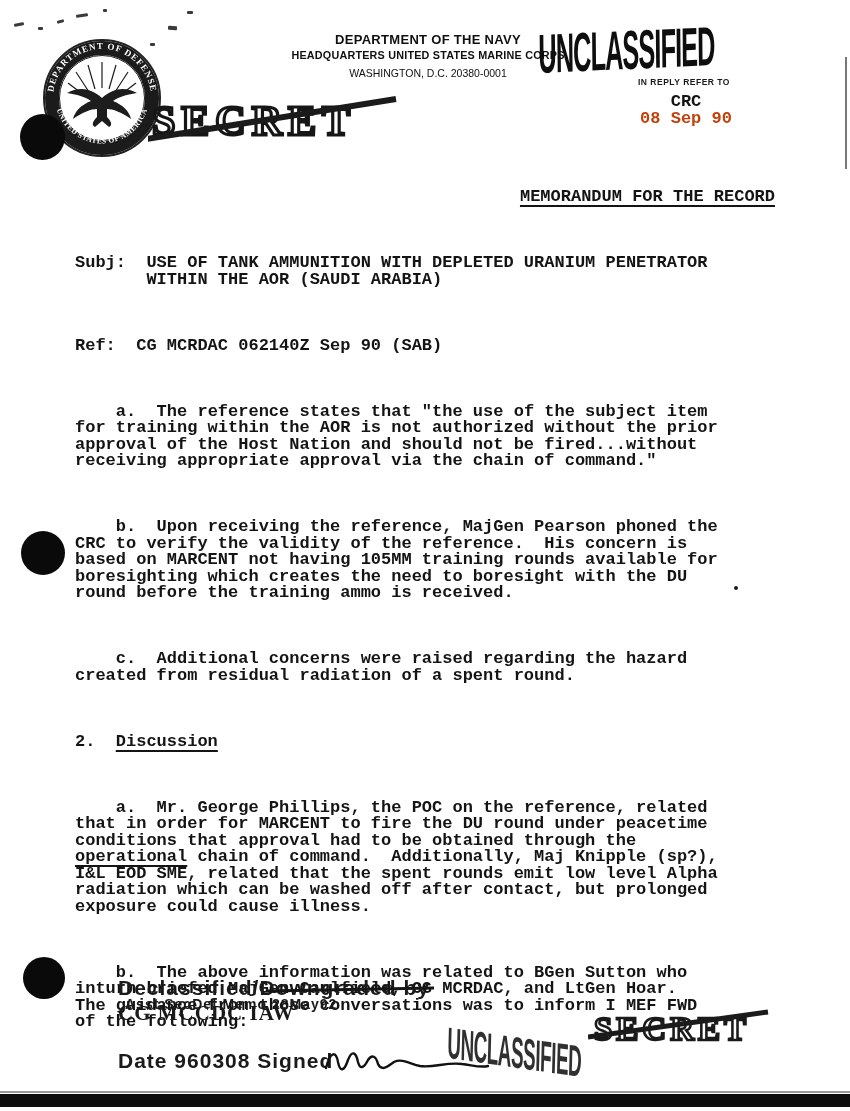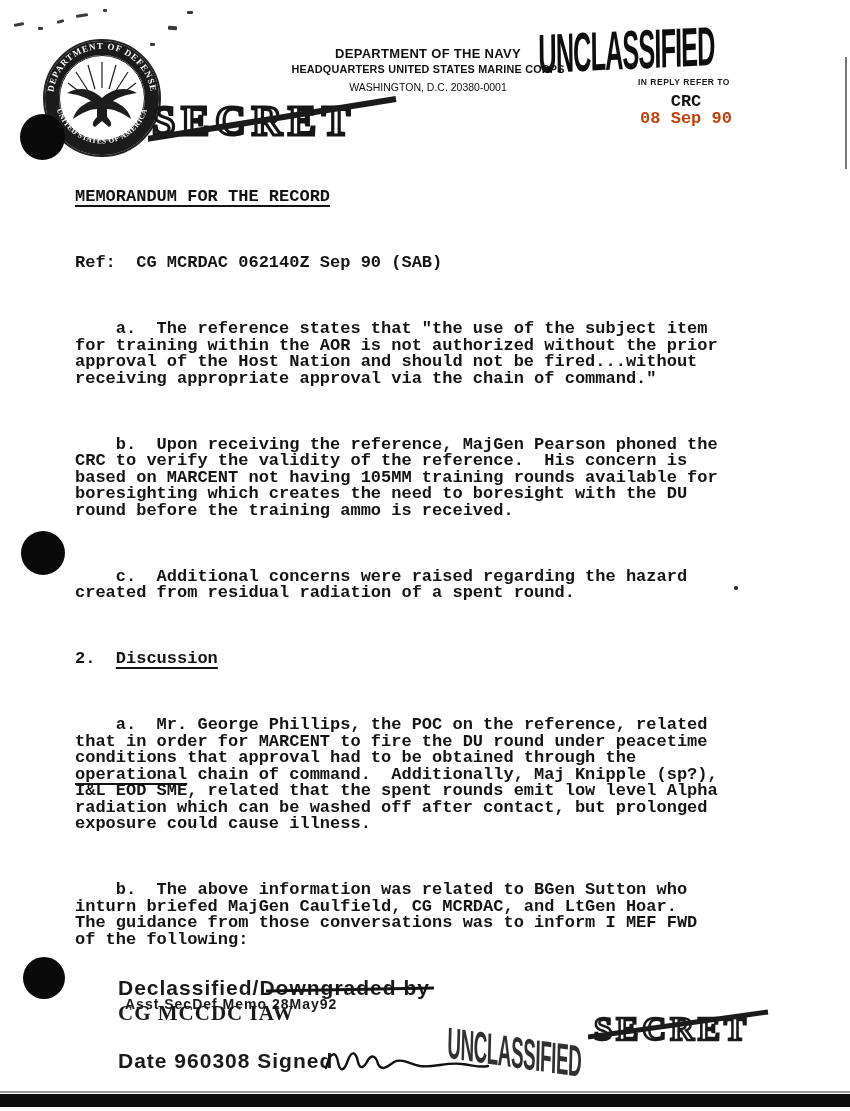--- a/index.html
+++ b/index.html
@@ -9,21 +9,21 @@
     font-family:"Liberation Mono", monospace;
   }
   
   .speck { position:absolute; background:#3a3a3a; border-radius:1px; }
   .punch { position:absolute; background:#0a0a0a; border-radius:50%; }
   .right-line { position:absolute; left:845px; top:57px; width:2px; height:112px; background:#4a4a4a; opacity:.75; }
   .bottom-gray { position:absolute; left:0; top:1091px; width:850px; height:2px; background:#9a9a9a; }
   .bottom-bar { position:absolute; left:0; top:1094px; width:850px; height:13px; background:#0d0d0d; }
   .stray-dot { position:absolute; left:734px; top:586px; width:4px; height:4px; background:#1c1c1c; border-radius:50%; }
   
-  .letterhead { position:absolute; left:278px; top:46px; width:300px; text-align:center;
+  .letterhead { position:absolute; left:278px; top:32px; width:300px; text-align:center;
     font-family:"Liberation Sans", sans-serif; color:#101010; }
   .lh1 { font-size:13px; font-weight:bold; letter-spacing:.3px; }
   .lh2 { font-size:10.8px; font-weight:bold; margin-top:2px; letter-spacing:.2px; }
   .lh3 { font-size:10.5px; font-weight:normal; margin-top:6px; }
   .reply-refer { position:absolute; left:638px; top:77px; font-family:"Liberation Sans", sans-serif;
     font-size:8.5px; font-weight:bold; letter-spacing:.5px; color:#1a1a1a; }
   .office-code { position:absolute; left:640px; top:93px; width:92px; text-align:center;
     font:700 17px/17px "Liberation Mono", monospace; color:#141414; }
   .letter-date { position:absolute; left:634px; top:110px; width:104px; text-align:center;
     font:700 17px/17px "Liberation Mono", monospace; color:#c2410c; white-space:nowrap; }
@@ -45,21 +45,21 @@
   .declass-strike { position:absolute; left:266px; top:988px; width:168px; height:3px;
     background:#151515; transform:rotate(-1deg); }
   .signature { position:absolute; left:322px; top:1042px; }
   
   .seal { position:absolute; left:40px; top:36px; }
   
   .body-text { position:absolute; left:75px; top:156px; width:700px;
     font:700 17px/16.5px "Liberation Mono", monospace; color:#141414;
     white-space:pre-wrap; }
   .body-text > div { margin:0 0 16.5px 0; }
-  .u { text-decoration:underline; text-decoration-thickness:1.5px; text-underline-offset:3.5px; }
+  .u { text-decoration:underline; text-decoration-thickness:1.5px; text-underline-offset:3.5px;text-align:right; }
   .sec-label { margin-left:20.4px; text-decoration:underline; text-decoration-thickness:1.5px; text-underline-offset:3.5px; }
 </style>
 </head>
 <body>
 
 <div class="page">
 
   <div class="speck" style="left:14px;top:23px;width:10px;height:3px;transform:rotate(-10deg);"></div>
   <div class="speck" style="left:38px;top:27px;width:5px;height:3px;"></div>
   <div class="speck" style="left:57px;top:20px;width:7px;height:3px;transform:rotate(-15deg);"></div>
@@ -110,20 +110,22 @@
 
   <div class="stamp-unclass-top">UNCLASSIFIED</div>
 
   <svg class="secret-top" width="255" height="58" viewBox="0 0 255 58">
     <text x="4" y="45" font-family="Liberation Serif, serif" font-size="42" font-weight="bold" letter-spacing="6" fill="none" stroke="#161616" stroke-width="3.2">SECRET</text>
     <line x1="-2" y1="49" x2="248" y2="9" stroke="#1b1b1b" stroke-width="6"></line>
   </svg>
 
   <div class="body-text">
     <div class="u">MEMORANDUM FOR THE RECORD</div>
+    <div>Subj:  USE OF TANK AMMUNITION WITH DEPLETED URANIUM PENETRATOR
+       WITHIN THE AOR (SAUDI ARABIA)</div>
     <div>Ref:  CG MCRDAC 062140Z Sep 90 (SAB)</div>
     <div>    a.  The reference states that "the use of the subject item
 for training within the AOR is not authorized without the prior
 approval of the Host Nation and should not be fired...without
 receiving appropriate approval via the chain of command."</div>
     <div>    b.  Upon receiving the reference, MajGen Pearson phoned the
 CRC to verify the validity of the reference.  His concern is
 based on MARCENT not having 105MM training rounds available for
 boresighting which creates the need to boresight with the DU
 round before the training ammo is received.</div>

